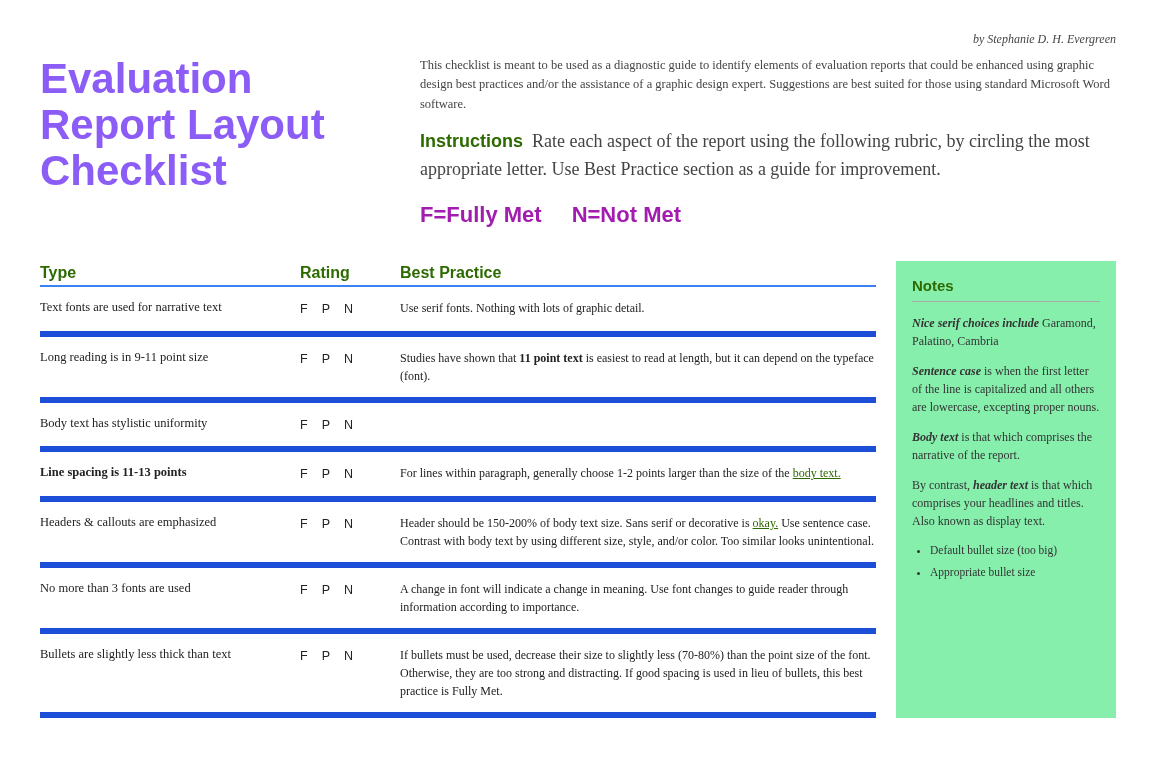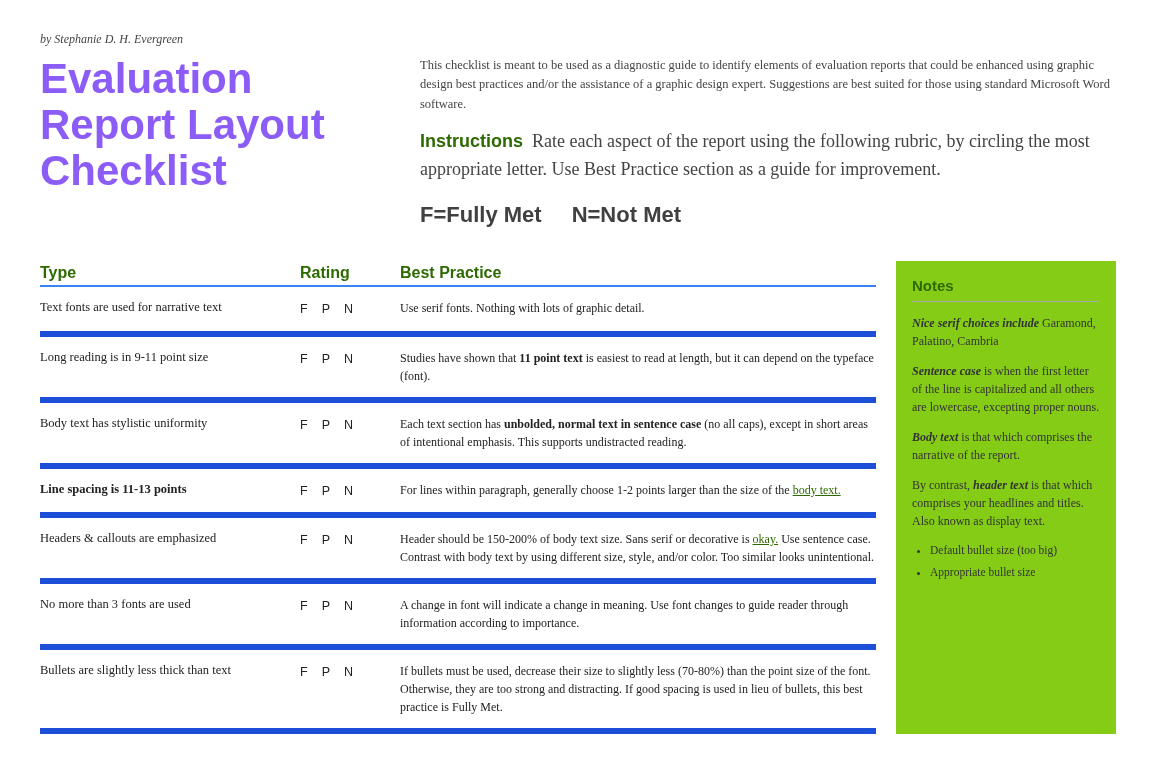--- a/index.html
+++ b/index.html
@@ -7,20 +7,21 @@
       font-family: 'Georgia', serif;
       background: #fff;
       color: #222;
       font-size: 13px;
       line-height: 1.5;
       padding: 30px 40px;
       width: 1156px;
       min-height: 766px;
     }
     .top-byline {
+      text-align: right;
       font-style: italic;
       font-size: 12px;
       color: #444;
       margin-bottom: 8px;
     }
     .header-section {
       display: flex;
       gap: 40px;
       margin-bottom: 30px;
     }
@@ -57,21 +58,21 @@
     }
     .rating-legend {
       display: flex;
       gap: 30px;
       margin-top: 10px;
     }
     .rating-item {
       font-family: Arial, sans-serif;
       font-size: 22px;
       font-weight: 900;
-      color: #404040;
+      color: #a21caf;
     }
     .main-table-area {
       display: flex;
       gap: 20px;
       margin-top: 10px;
     }
     .checklist-section {
       flex: 1;
     }
     .table-header {
@@ -120,21 +121,21 @@
       font-weight: 700;
     }
     .row-practice .green-text {
       color: #2d6a00;
       text-decoration: underline;
     }
     .row-practice .underline-text {
     }
     .notes-box {
       width: 220px;
-      background: #84cc16;
+      background: #86efac;
       padding: 14px 16px;
       font-size: 12px;
       line-height: 1.5;
     }
     .notes-header {
       font-family: Arial, sans-serif;
       font-size: 15px;
       font-weight: 700;
       color: #2d6a00;
       margin-bottom: 12px;
@@ -223,23 +224,20 @@
       </div>
     </div>
 
     <div class="table-row">
       <div class="row-label">Body text has stylistic uniformity</div>
       <div class="row-rating">
         <span class="rating-letter">F</span>
         <span class="rating-letter">P</span>
         <span class="rating-letter">N</span>
       </div>
-      <div class="row-practice">
-        Each text section has <strong>unbolded, normal text in sentence case</strong> (no all caps), except in short areas of intentional emphasis. This supports undistracted reading.
-      </div>
     </div>
 
     <div class="table-row">
       <div class="row-label"><strong>Line spacing is 11-13 points</strong></div>
       <div class="row-rating">
         <span class="rating-letter">F</span>
         <span class="rating-letter">P</span>
         <span class="rating-letter">N</span>
       </div>
       <div class="row-practice">

